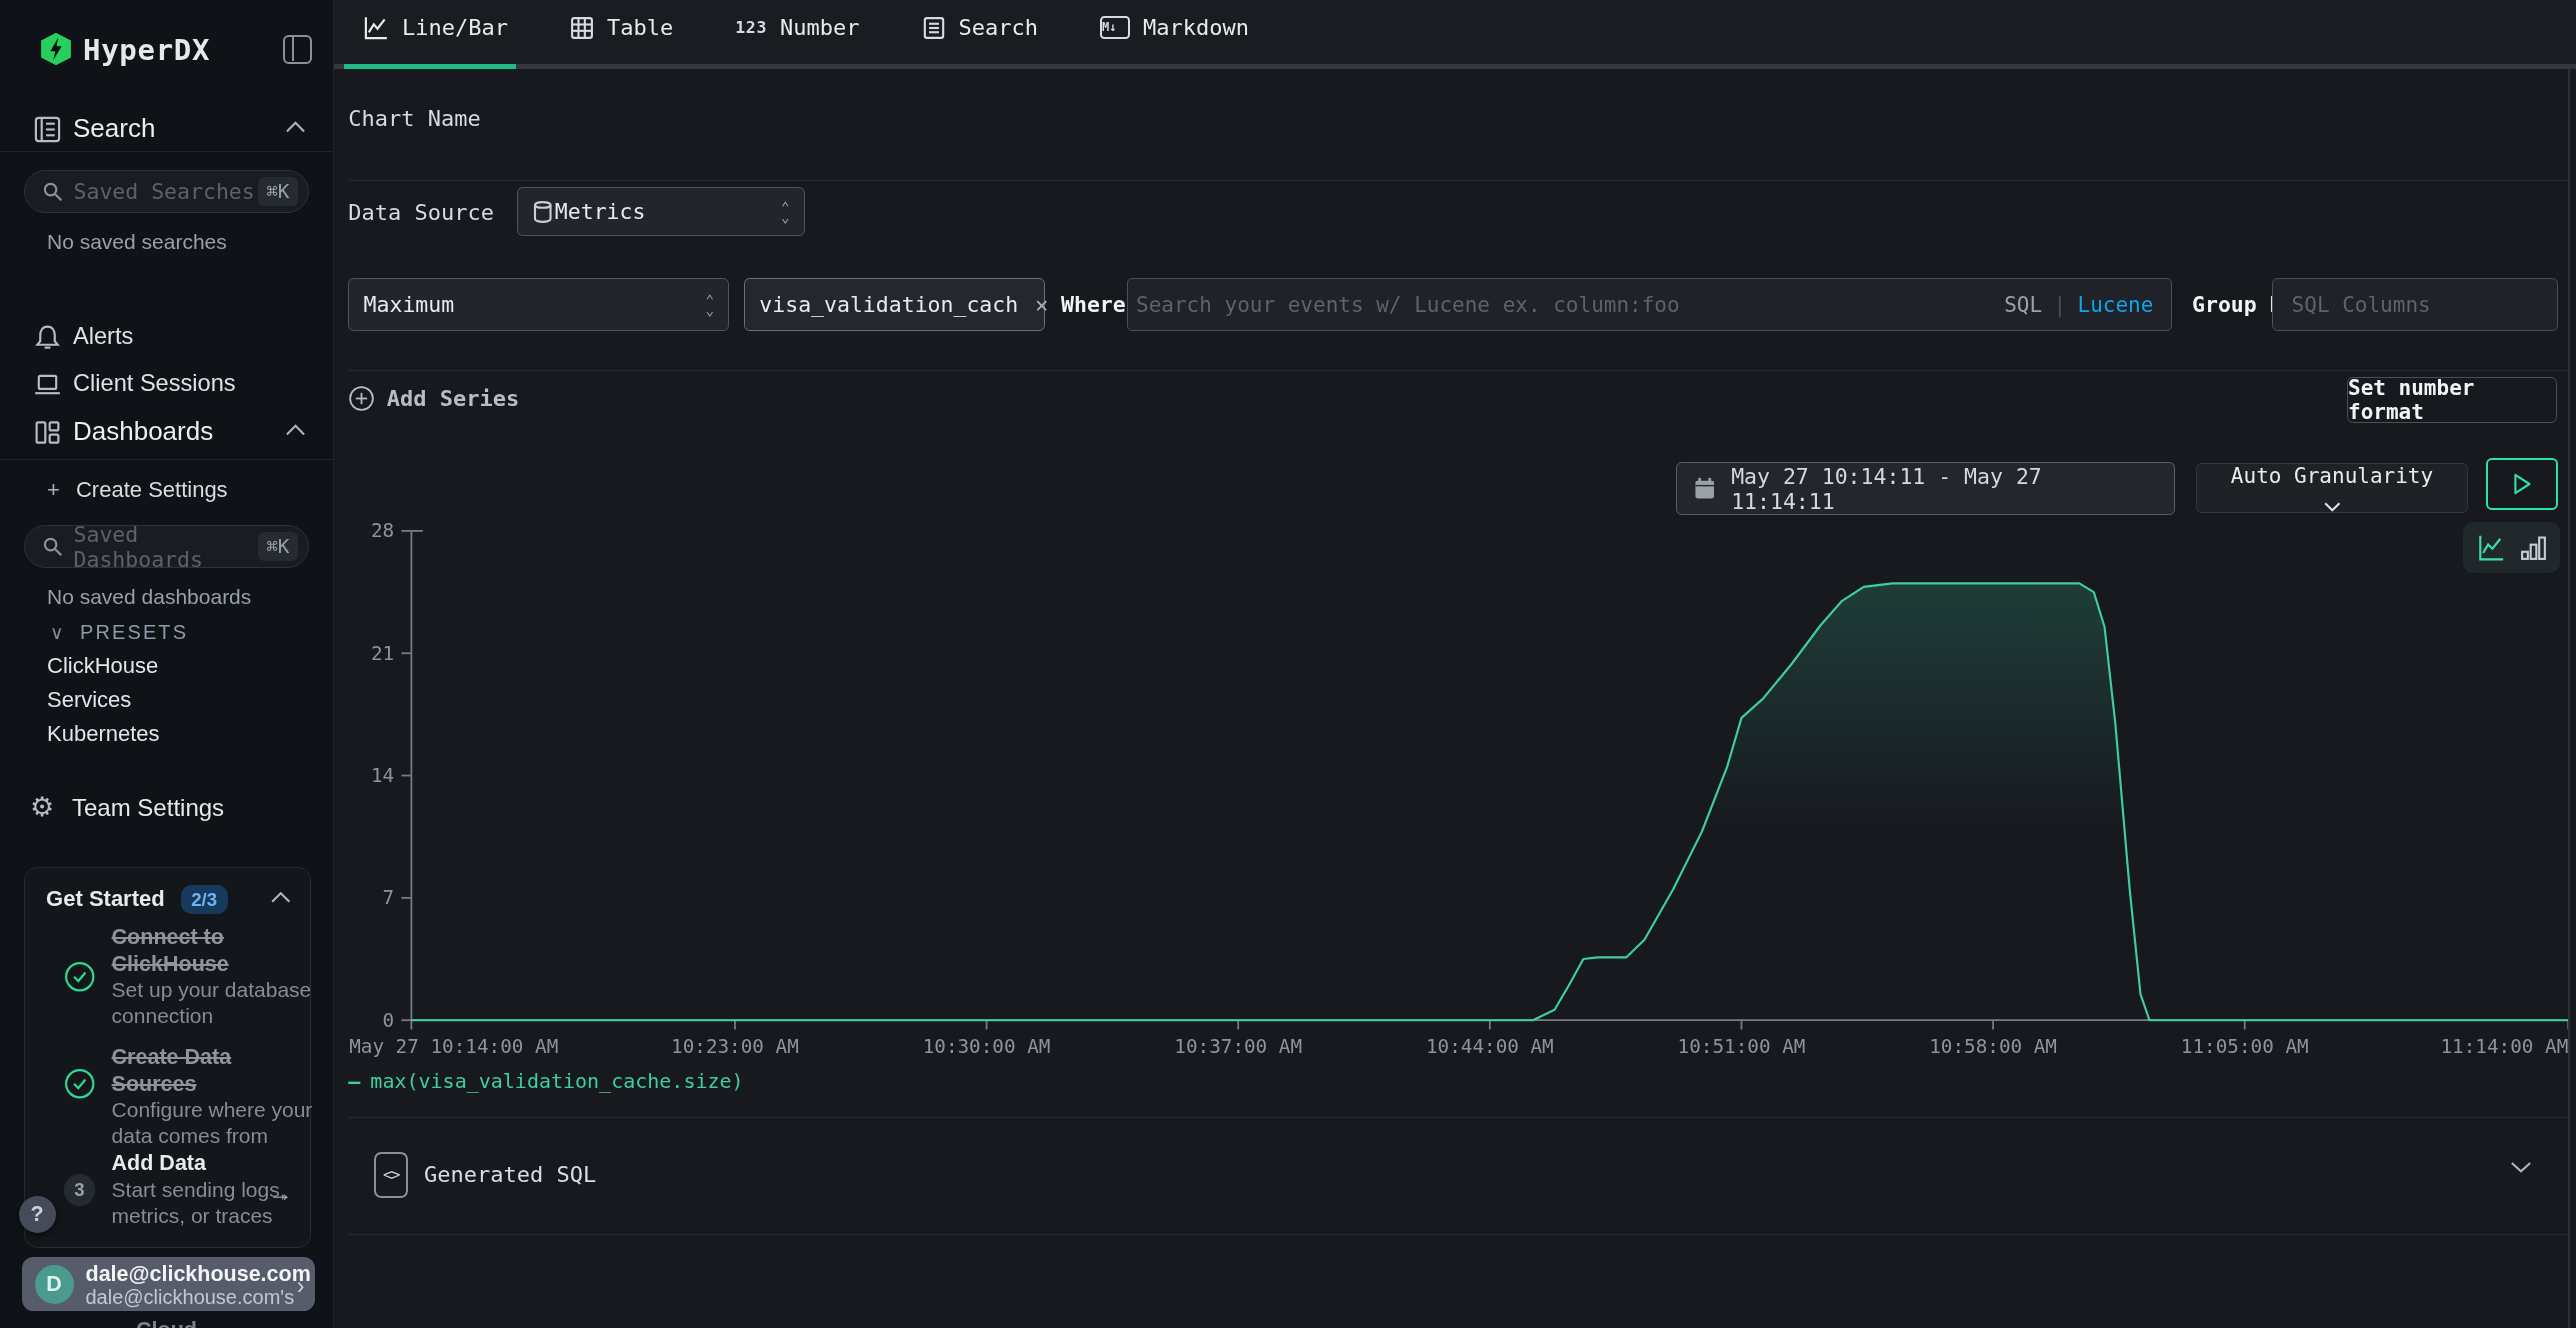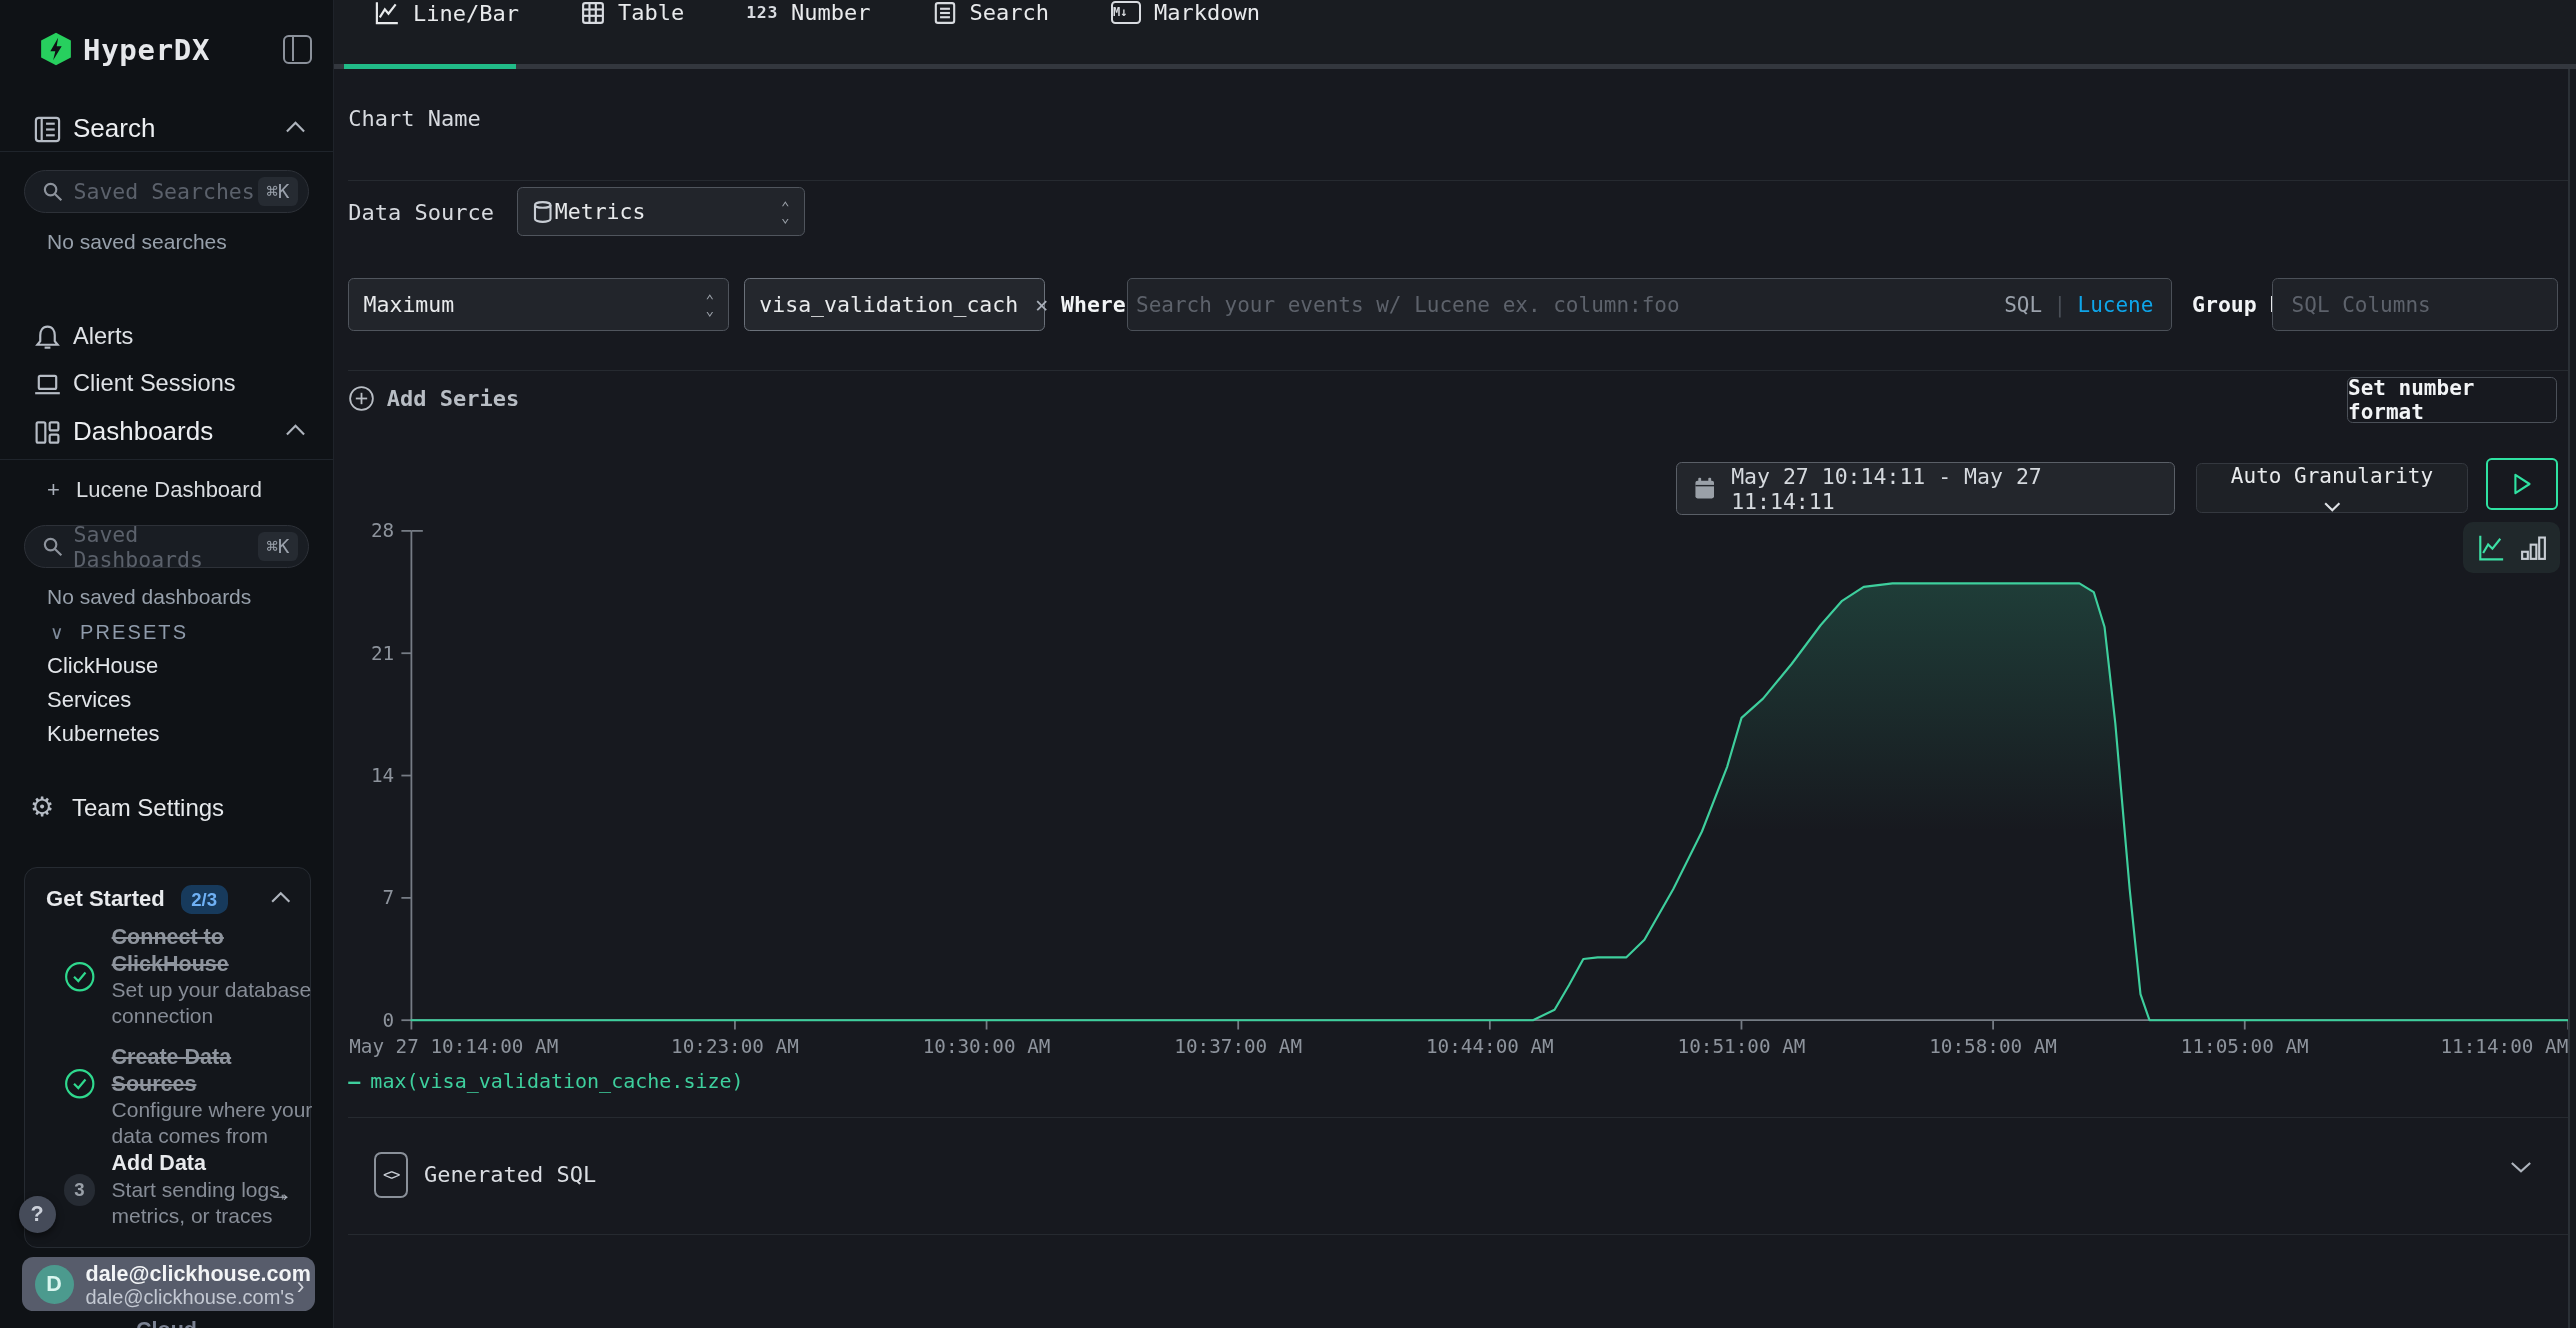--- a/index.html
+++ b/index.html
@@ -62,21 +62,21 @@
   .u-name { position:absolute; left:64px; top:5px; font-size:21.5px; font-weight:bold; color:#f2f4f6; }
   .u-org { position:absolute; left:64px; top:29px; font-size:20px; color:#c3c8d2; }
   .u-chev { position:absolute; right:10px; top:15.7px; font-size:23px; color:#d0d4dc; }
   .cutoff { position:absolute; left:136px; top:1318px; font-size:21.5px; font-weight:bold; color:#7b8292; }
 
   
   .main { position:absolute; left:334px; top:0; width:2242px; height:1328px; background:#17191f; }
   .tabbar { position:absolute; left:0; top:0; width:2242px; height:69px; background:#191c21; }
   .tab-track { position:absolute; left:0; bottom:0; width:2242px; height:5px; background:#33373e; }
   .tab-active-bar { position:absolute; left:10px; bottom:0; width:172px; height:5px; background:#21bb88; }
-  .tabs { position:absolute; left:40px; top:0; height:55px; display:flex; align-items:flex-start; gap:62px; }
+  .tabs { position:absolute; left:29px; top:0; height:55px; display:flex; align-items:center; gap:62px; }
   .tab { display:flex; align-items:center; gap:13px; font-size:22px; color:#e8eaec; }
   .tab .ticon { display:flex; align-items:center; }
   .num-icon { font-size:16.5px; font-weight:bold; color:#d8dbe0; letter-spacing:0.7px; }
   .md-icon { width:30px; height:23px; border:2.1px solid #d8dbe0; border-radius:4.3px; font-size:12px; font-weight:bold; text-align:center; line-height:19.3px; color:#d8dbe0; }
 
   .flabel { position:absolute; font-size:22px; color:#d7dadf; }
   .finput { position:absolute; background:#1f2228; border:1.4px solid #4b5058; border-radius:5.7px; color:#e6e8eb; font-size:21px; padding:0 18.6px; outline:none; }
   .finput::placeholder { color:#5d626b; }
   .divider-m { position:absolute; left:14.3px; width:2220px; height:1.4px; background:#262a30; }
 
@@ -188,21 +188,21 @@
       <span class="sec-chev">
         <svg width="23" height="14.3" viewBox="0 0 32 20" fill="none" stroke="#aeb4bd" stroke-width="3">
             <polyline points="4,16 16,4 28,16"></polyline>
           </svg>
       </span>
     </div>
     <div class="divider-h" style="top:459px;"></div>
 
     <div class="create-dash" style="top:477px;">
       <span class="plus">+</span>
-      <span>Lucene Dashboard</span>
+      <span>Create Settings</span>
     </div>
 
     <div class="pill" style="top:525px;">
       <svg width="21.5" height="21.5" viewBox="0 0 30 30" fill="none" stroke="#8d939c" stroke-width="3">
           <circle cx="12" cy="12" r="8"></circle>
           <line x1="18" y1="18" x2="27" y2="27"></line>
         </svg>
       <span class="ph mono">Saved Dashboards</span>
       <span class="kbd mono">⌘K</span>
     </div>

